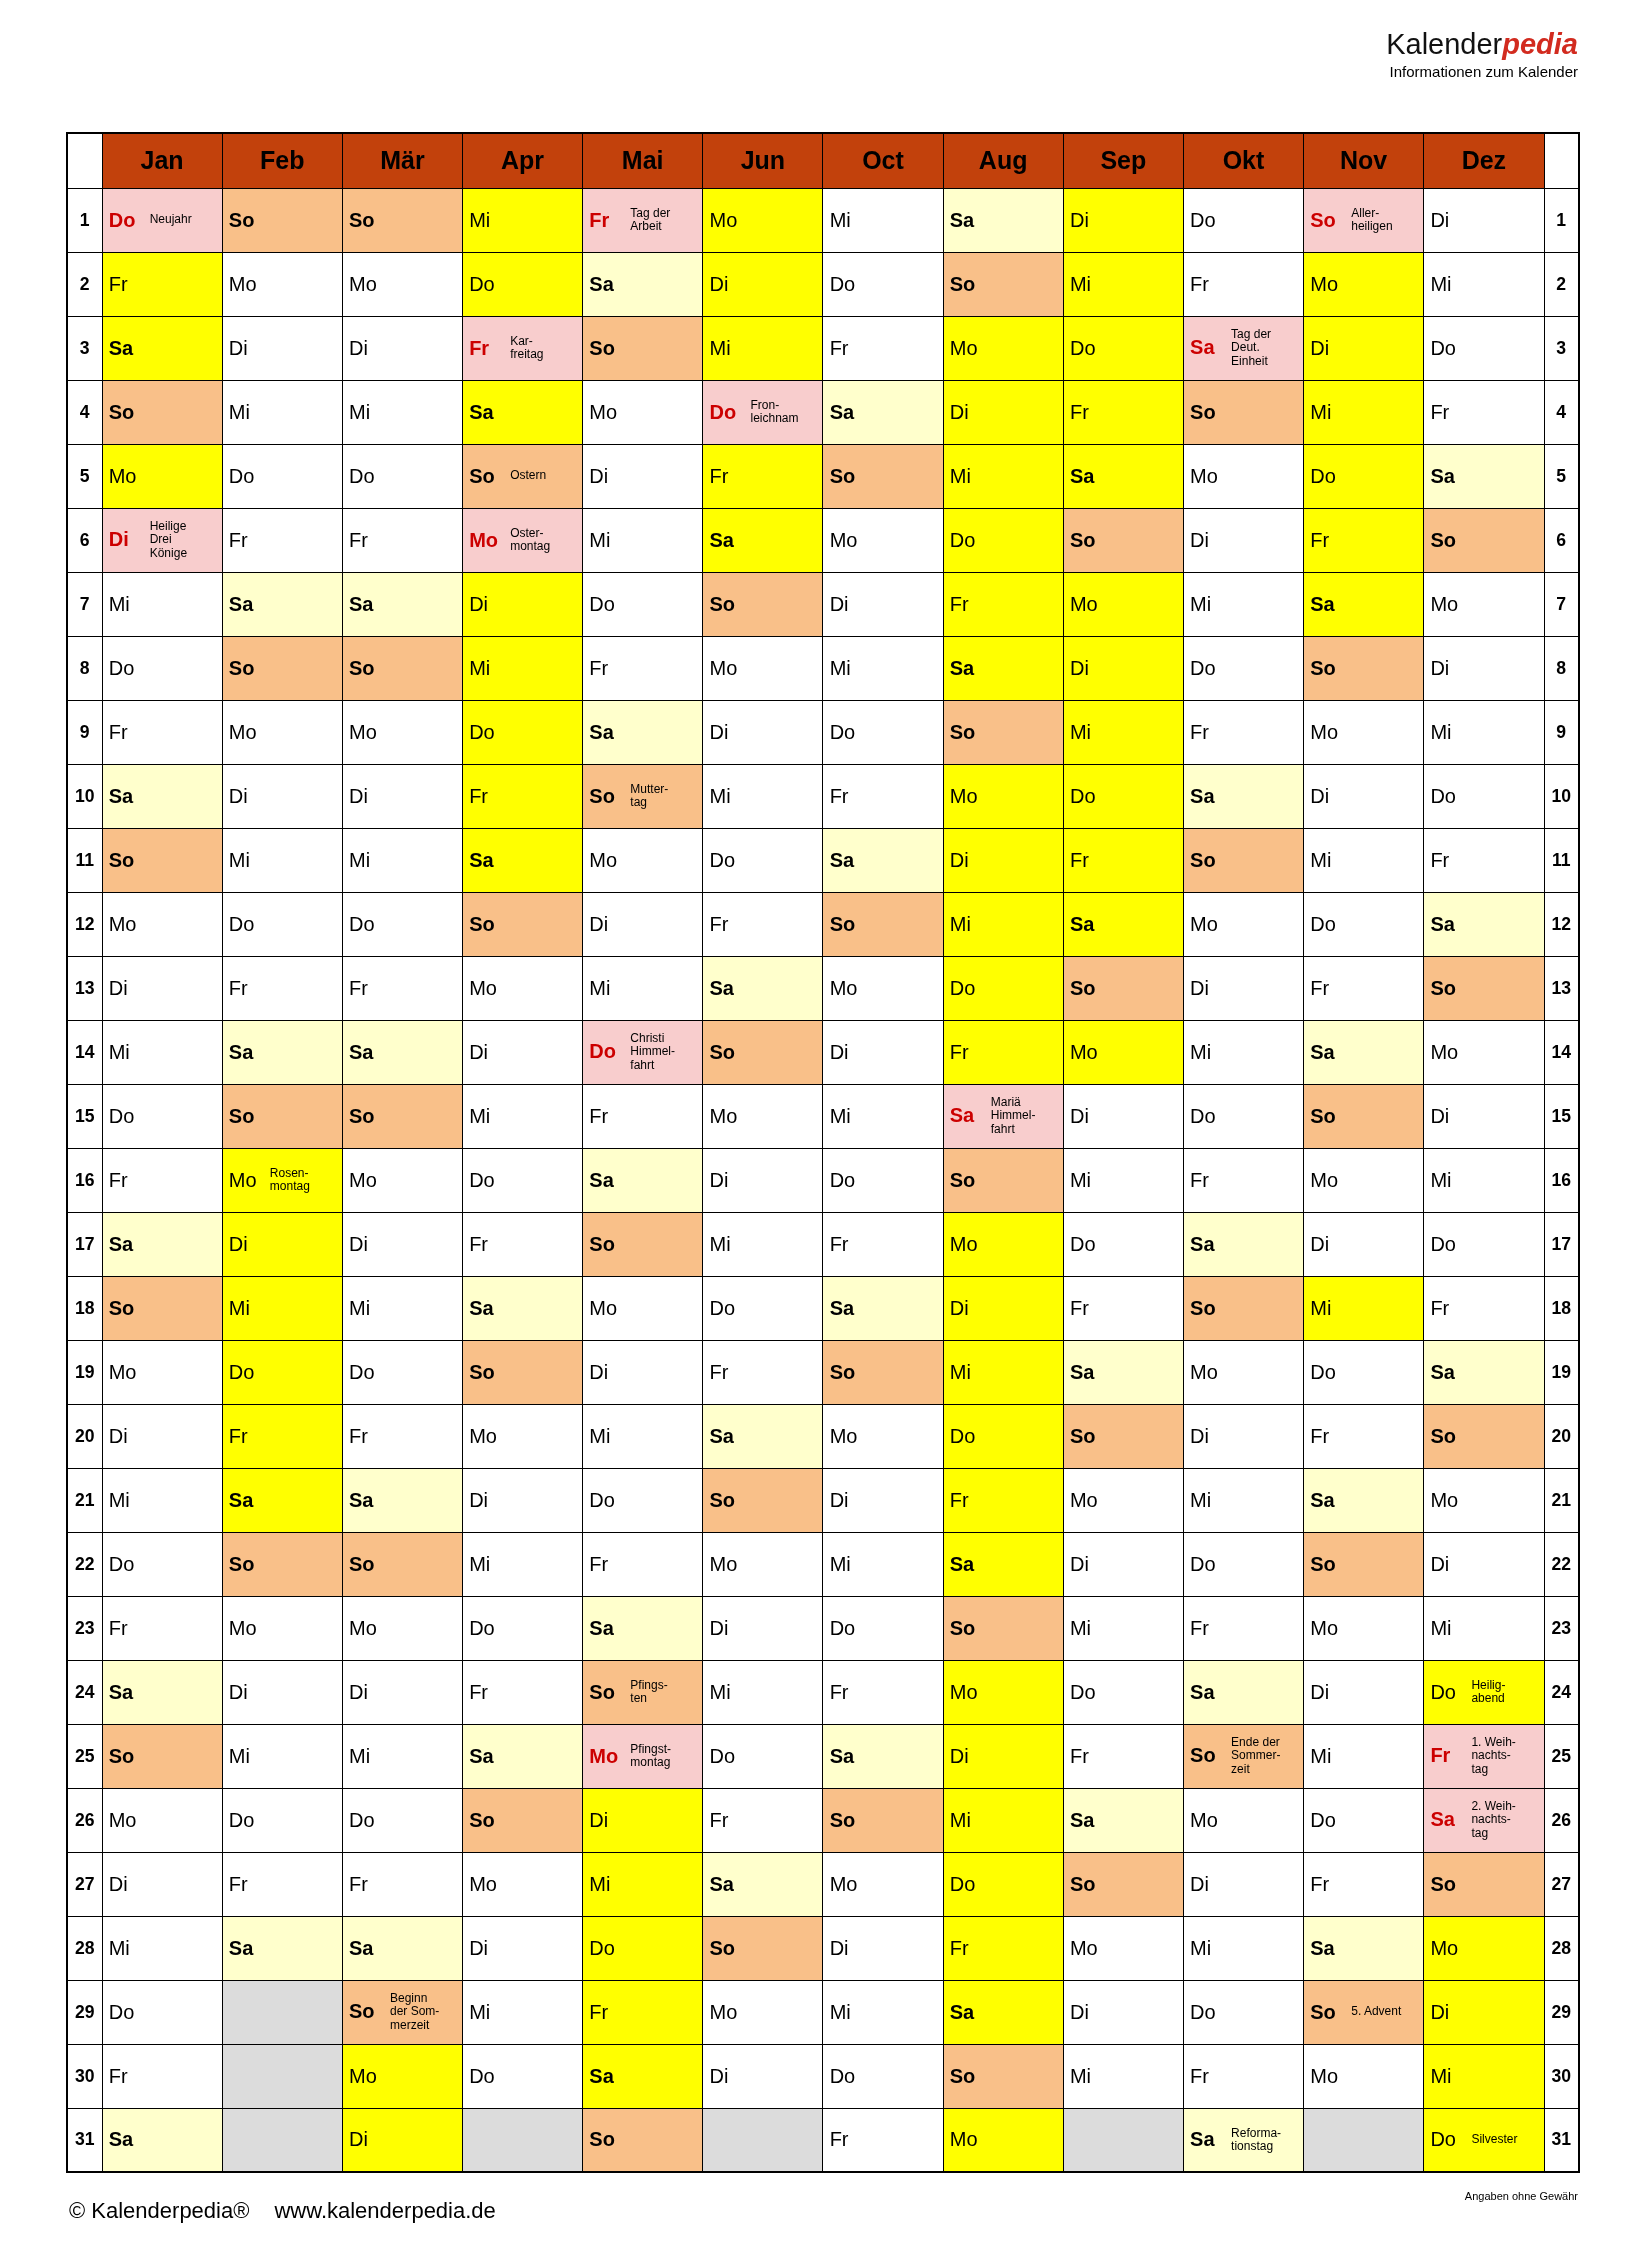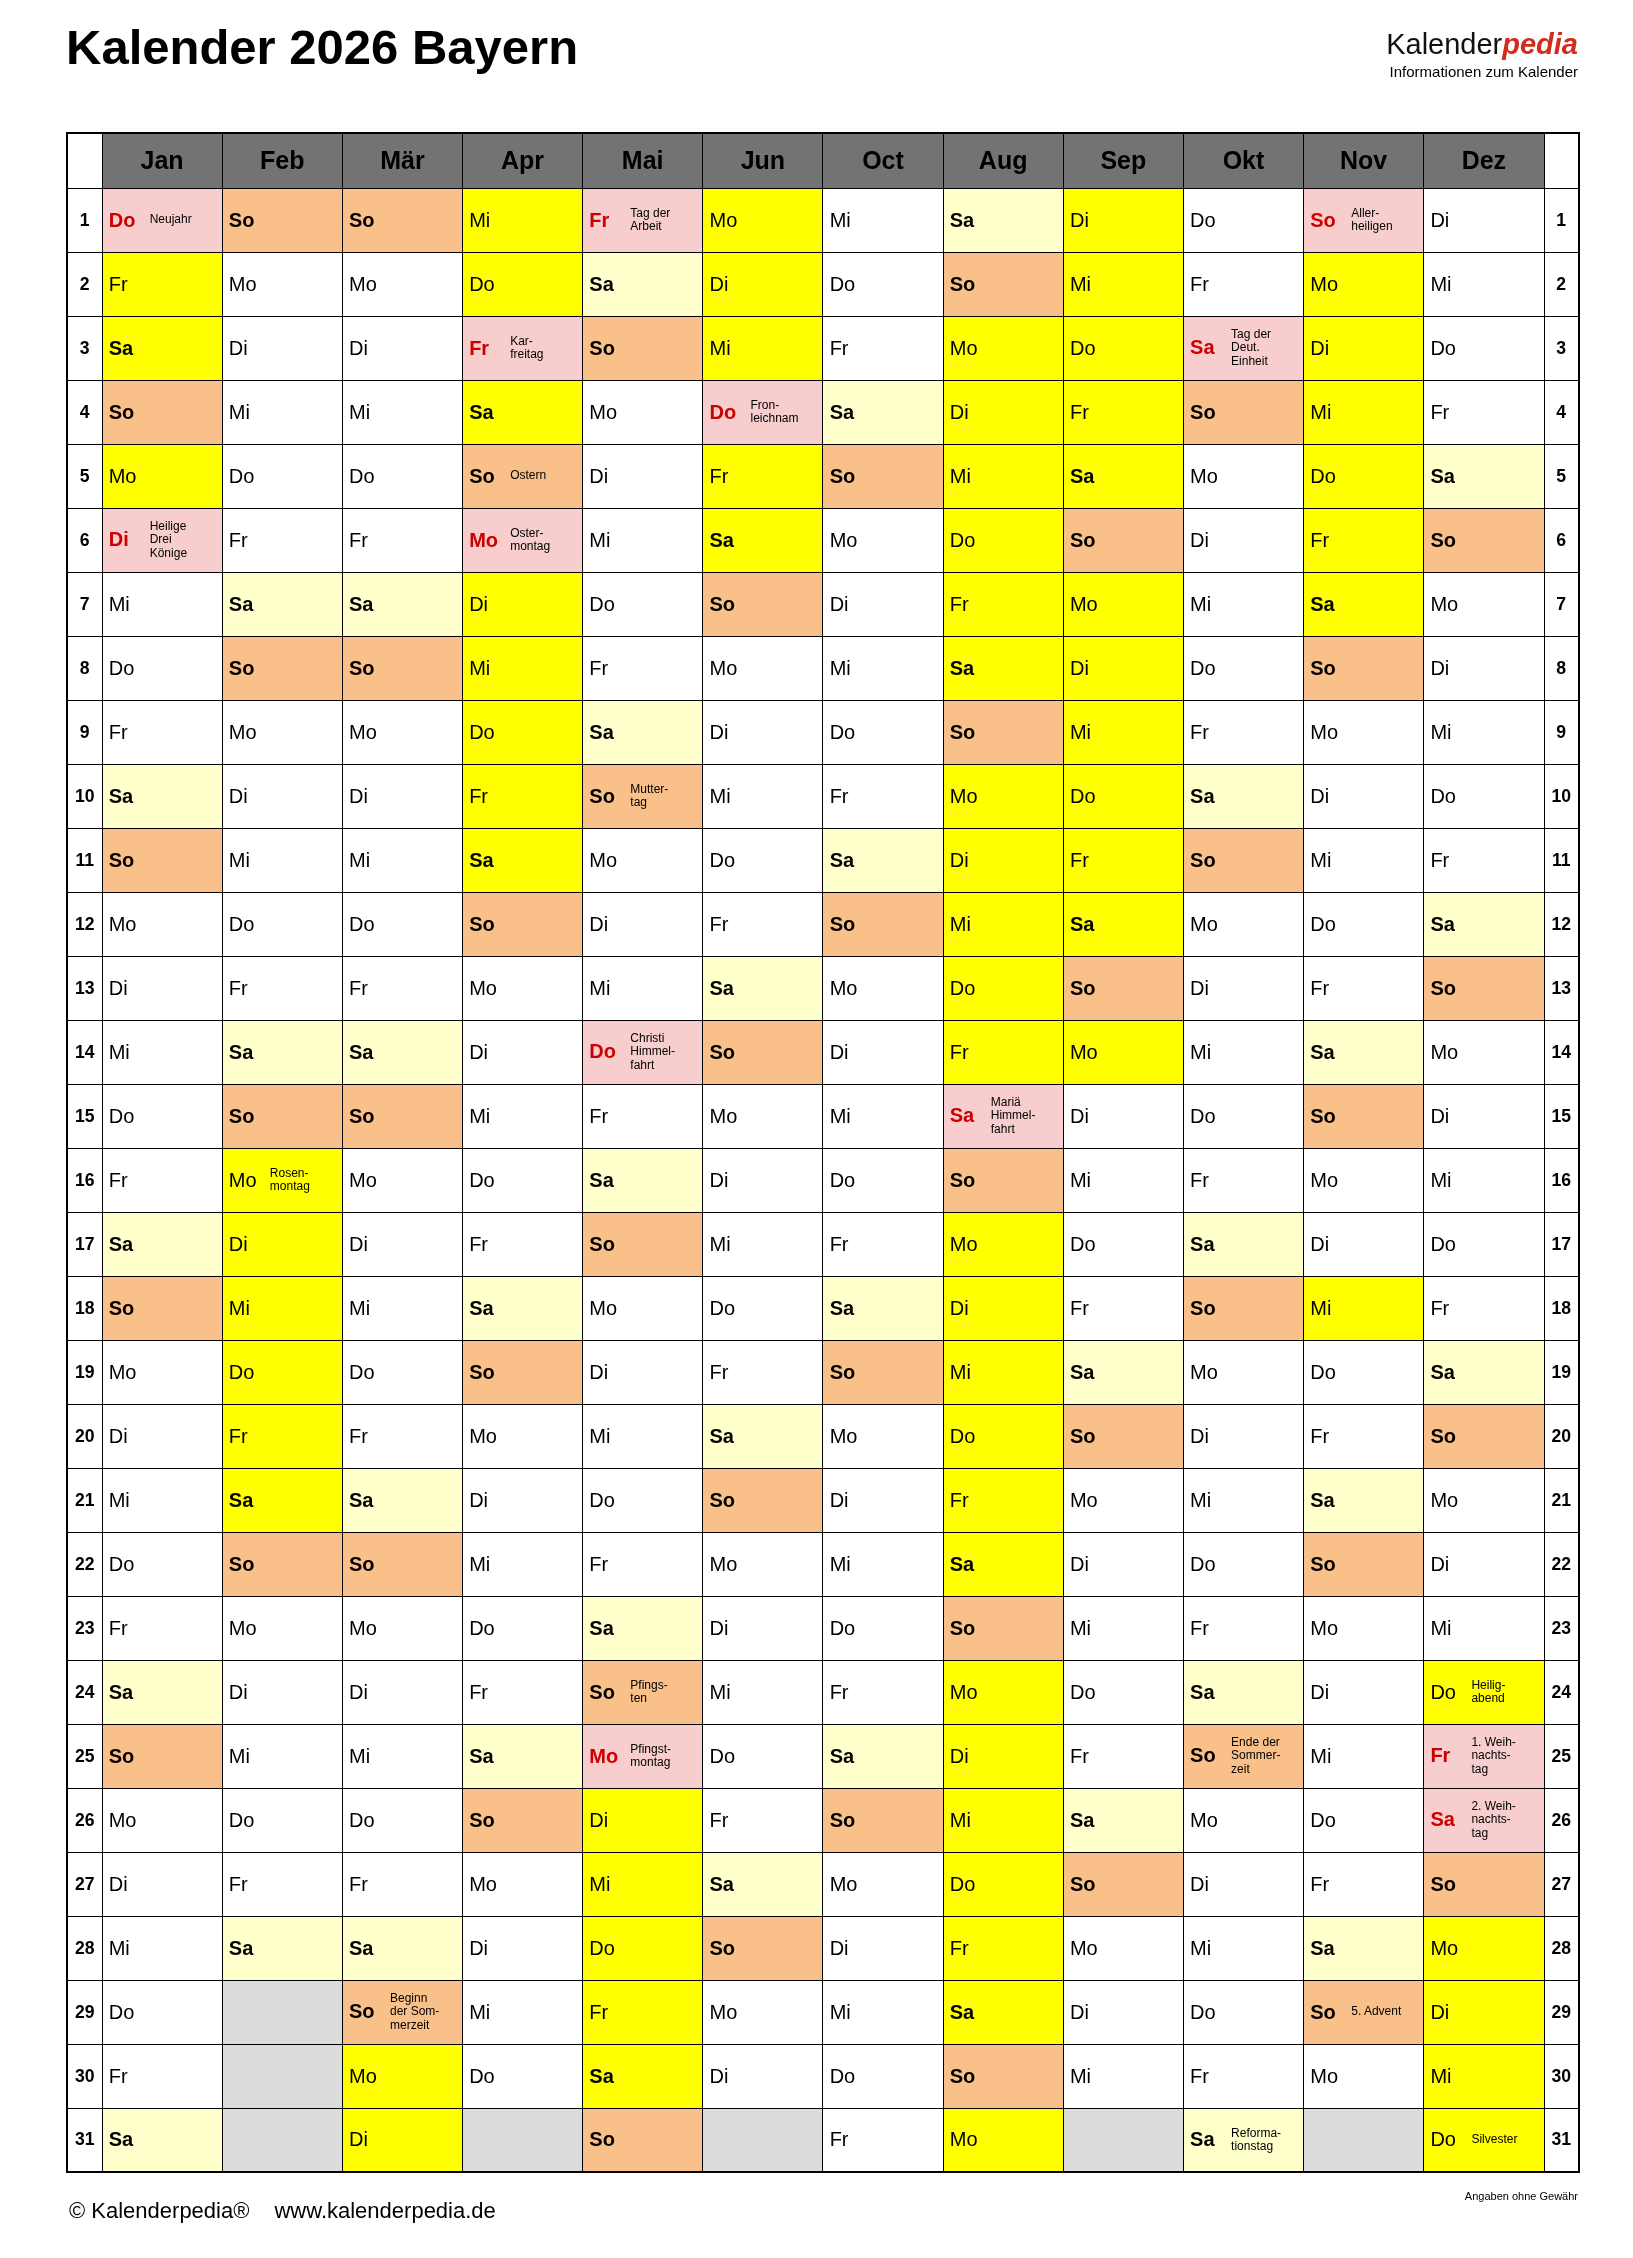--- a/index.html
+++ b/index.html
@@ -20,21 +20,21 @@
 
   
   table.cal {
     position: absolute; left: 66px; top: 132px;
     width: 1514px; border-collapse: collapse; table-layout: fixed;
     border: 2.6px solid #000;
   }
   .cal th, .cal td { border: 1.8px solid #000; overflow: hidden; }
   .cal thead tr { height: 55px; }
   .cal tbody tr { height: 64px; }
-  .cal th.month { font-size: 25px; font-weight: bold; text-align: center; background: #737373; }
+  .cal th.month { font-size: 25px; font-weight: bold; text-align: center; background: #c2410c; }
   .cal td.num { font-size: 17.6px; font-weight: bold; text-align: center; background: #fff; }
   .col-num { width: 35px; }
 
   .cell-inner { display: flex; align-items: center; height: 100%; padding: 0 2.6px 0 6.2px; }
   .wd { font-size: 20px; color: #000; flex: 0 0 auto; min-width: 41px; }
   .wd.bold { font-weight: bold; }
   .wd.red { color: #cc0000; font-weight: bold; }
   .note { font-size: 12px; line-height: 13.2px; white-space: pre-line; flex: 1 1 auto; }
   .note.r { color: #000000; }
   .note.b { color: #000; }
@@ -55,21 +55,20 @@
   .footer-right {
     position: absolute; right: 56px; top: 2190px;
     font-size: 11px; color: #000;
   }
 </style>
 </head>
 <body>
 
 <div class="page">
 
-  <div class="page-title">Kalender 2026 Bayern</div>
 
   <div class="brand">
     <div class="logo"><span class="logo-black">Kalender</span><span class="logo-red">pedia</span></div>
     <div class="logo-sub">Informationen zum Kalender</div>
   </div>
 
   <table class="cal">
     <colgroup id="cal-colgroup">
         <col class="col-num">
         <col>

